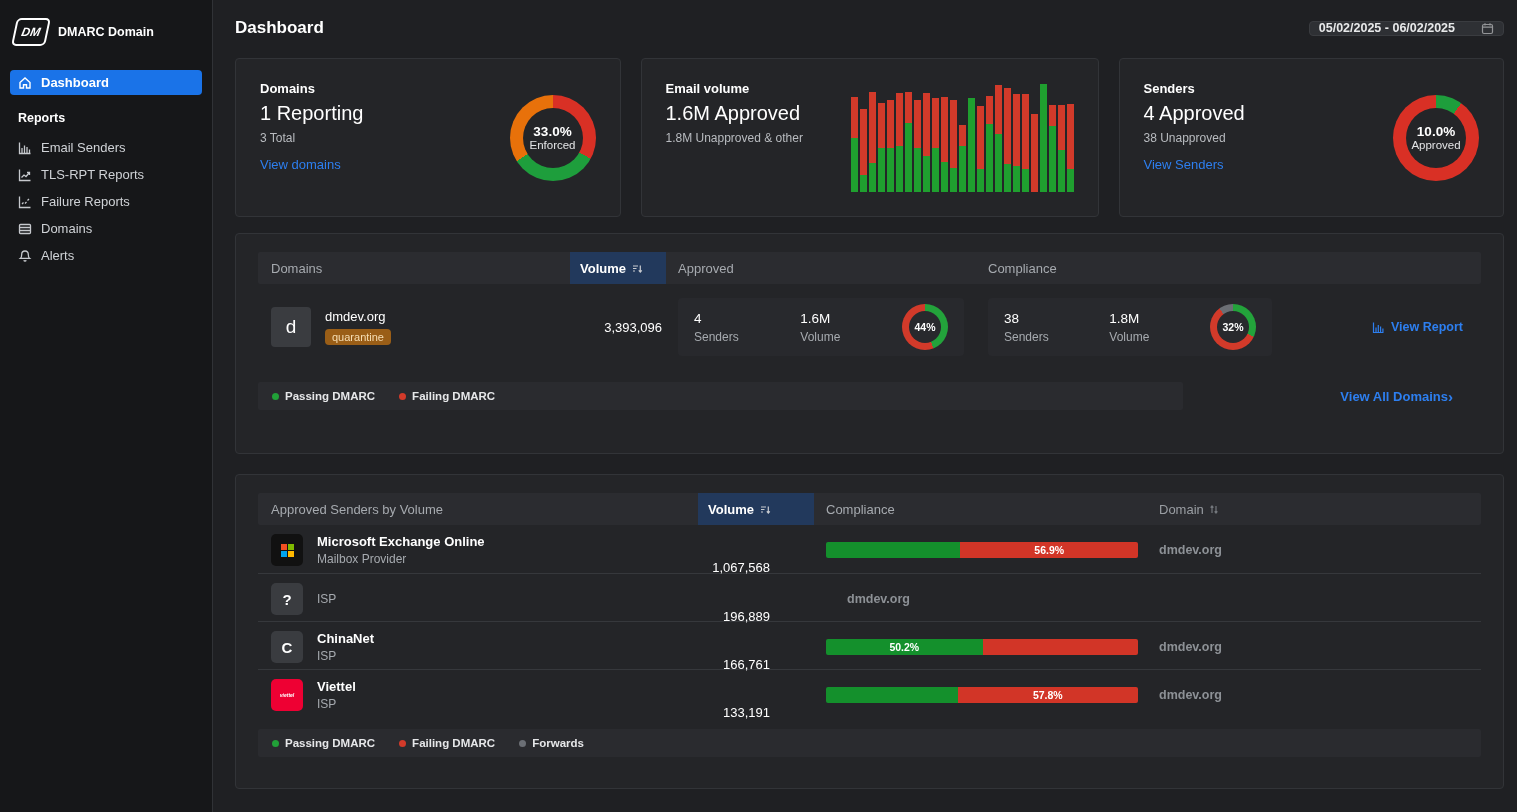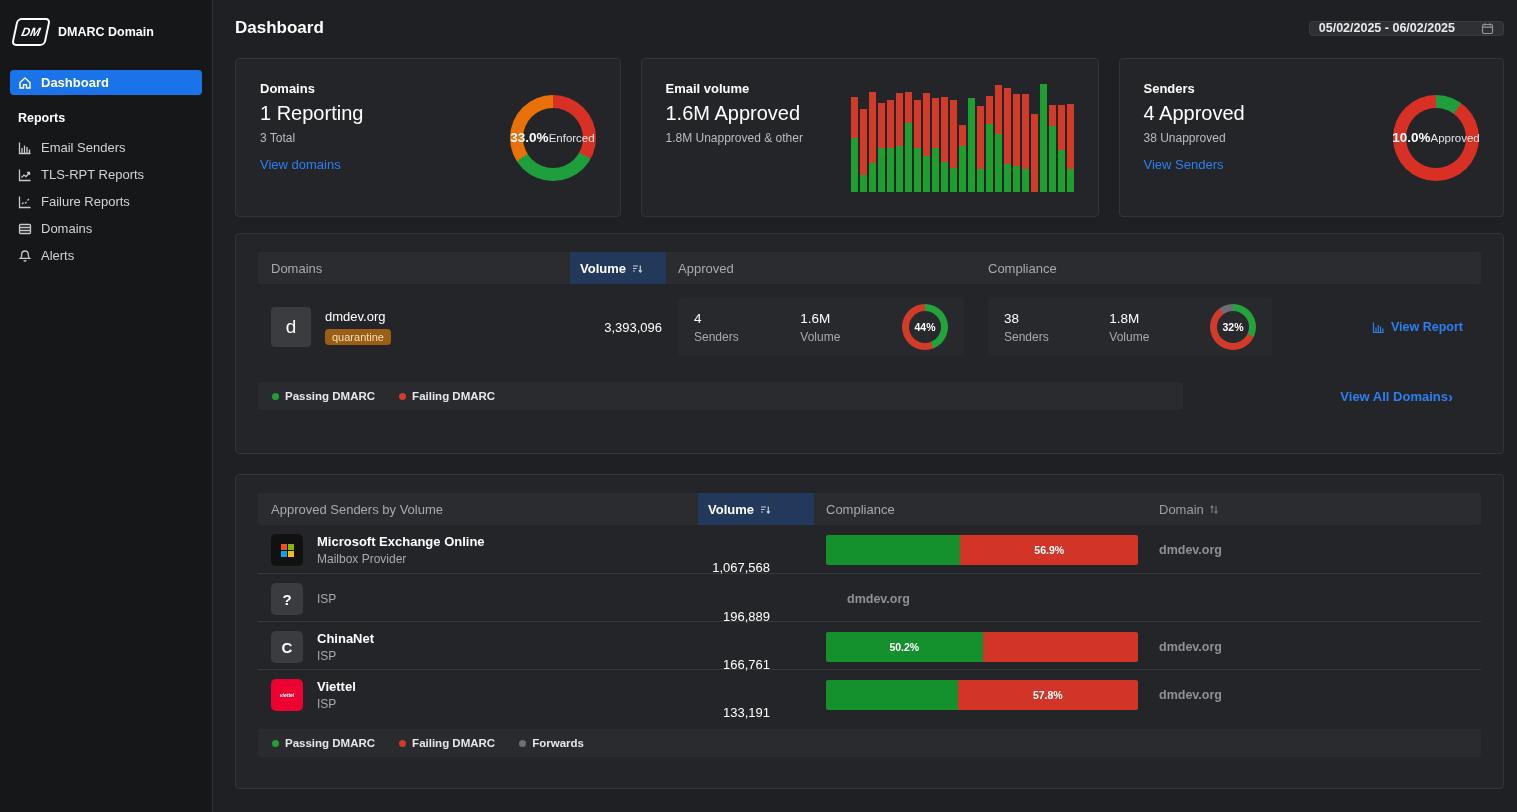--- a/index.html
+++ b/index.html
@@ -32,21 +32,21 @@
   .cards { display:flex; gap:20px; }
   .card { flex:1; height:159px; background:#242528; border:1px solid #323438; border-radius:4px;
     padding:22px 24px; display:flex; justify-content:space-between; }
   .card-title { font-weight:bold; font-size:13px; color:#fff; margin-bottom:6px; }
   .card-primary { font-size:20px; color:#fff; margin-bottom:6px; }
   .card-secondary { font-size:12px; color:#b9bcc0; margin-bottom:12px; }
   .blue-link { color:#2d7ff0; font-size:13px; text-decoration:none; cursor:pointer; }
 
   .donut { position:relative; width:86px; height:86px; border-radius:50%; flex:none; align-self:center; }
   .donut-hole { position:absolute; inset:13px; border-radius:50%; background:#242528; }
-  .donut-center { position:absolute; inset:0; display:flex; flex-direction:row; align-items:center;
+  .donut-center { position:absolute; inset:0; display:flex; flex-direction:column; align-items:center;
     justify-content:center; z-index:2; }
   .donut-pct { font-weight:bold; font-size:13.5px; color:#fff; }
   .donut-sub { font-size:11.5px; color:#e3e4e6; margin-top:0; }
   .donut.mini { width:46px; height:46px; }
   .donut.mini .donut-hole { inset:7px; background:#28292d; }
   .donut.mini .donut-pct { font-size:10.5px; }
 
   .vchart { display:flex; align-items:flex-end; gap:2px; height:110px; align-self:flex-end; margin-bottom:2px; }
   .vbar { width:7px; display:flex; flex-direction:column; justify-content:flex-end; }
   .vr { background:#d23a2a; } .vg { background:#1f9f2f; }
@@ -94,21 +94,21 @@
   .sender-cell { display:flex; align-items:center; gap:14px; padding-left:13px; }
   .savatar { width:32px; height:32px; border-radius:5px; background:#3a3c40; color:#fff; font-size:15px;
     font-weight:bold; display:flex; align-items:center; justify-content:center; flex:none; }
   .savatar.ms { background:#111; }
   .mslogo { display:grid; grid-template-columns:6px 6px; grid-template-rows:6px 6px; gap:1px; }
   .savatar.vt { background:#ee0033; }
   .vt-txt { font-size:5px; font-style:italic; font-weight:bold; color:#fff; }
   .sname { color:#fff; font-size:13px; font-weight:bold; margin-bottom:3px; }
   .stype { color:#a6aaaf; font-size:12px; }
   .svol { text-align:right; padding-right:44px; color:#fff;margin-top:35px; }
-  .cbar { position:relative; height:30px; width:312px; border-radius:2px; overflow:hidden; display:flex; }
+  .cbar { position:relative; height:16px; width:312px; border-radius:2px; overflow:hidden; display:flex; }
   .cb-g { background:#14902c; height:100%; position:relative; }
   .cb-r { background:#d23527; height:100%; flex:1; position:relative; }
   .cb-label { position:absolute; inset:0; display:flex; align-items:center; justify-content:center;
     font-size:10.5px; font-weight:bold; color:#fff; }
   .sdomain { padding-left:21px; color:#8d9196; font-weight:bold; font-size:12.5px; }
 </style>
 </head>
 <body>
 
 <div class="app">

